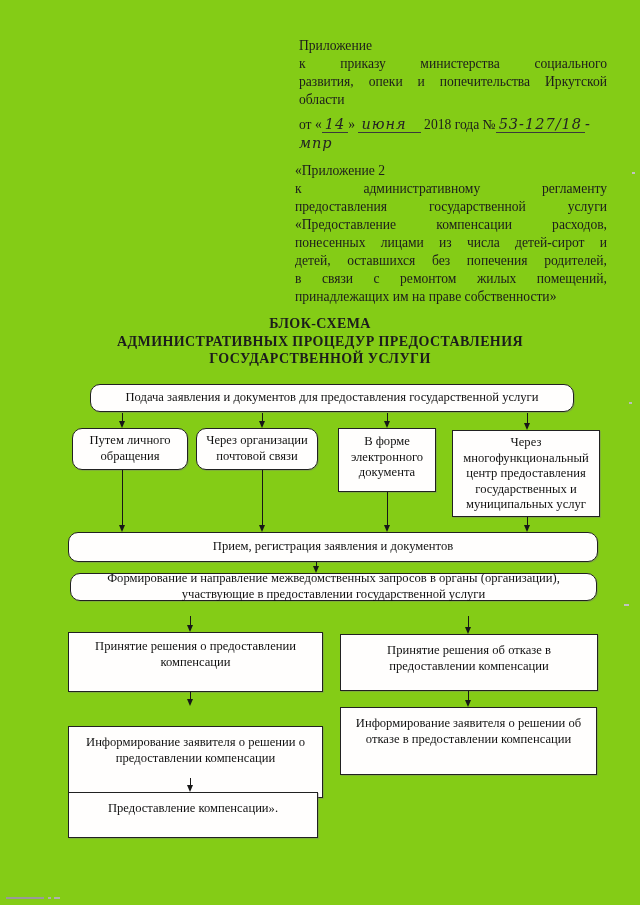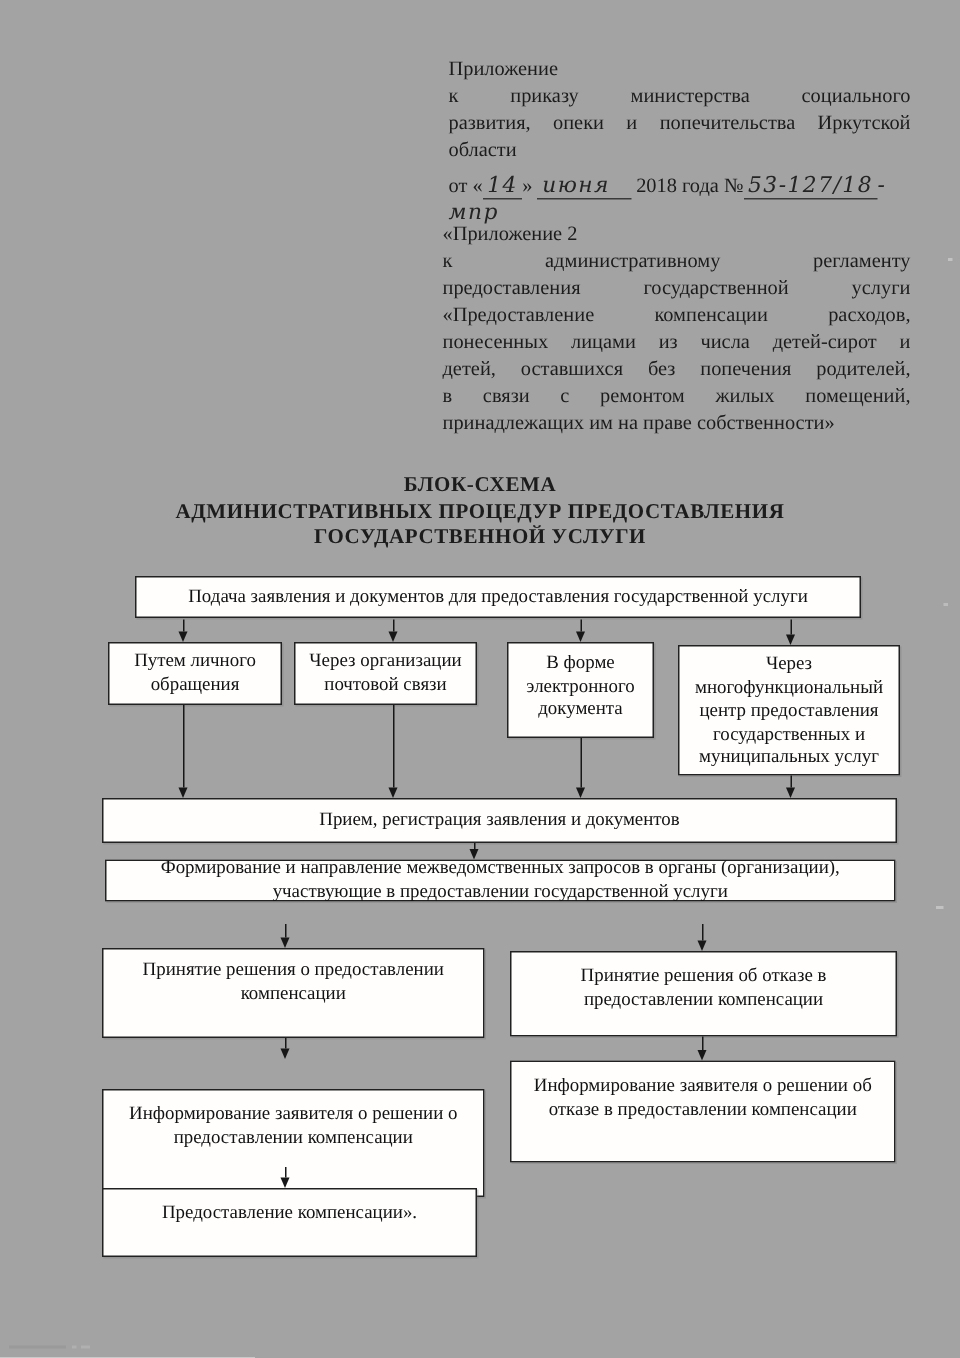--- a/index.html
+++ b/index.html
@@ -1,17 +1,17 @@
 <!DOCTYPE html>
 <html><head>
 <meta charset="utf-8">
 <style>
   html,body{margin:0;padding:0;background:#e8e8e8;}
   .page{
-    position:relative;width:640px;height:905px;background:#a3a3a3;
+    position:relative;width:640px;height:905px;background:#84cc16;
     font-family:"Liberation Serif", serif;color:#1c1c1c;overflow:hidden;
   }
   
   .hblock{position:absolute;left:299px;width:308px;font-size:13.6px;line-height:18px;}
   .hline{white-space:pre-wrap;}
   .stretch{text-align:justify;text-align-last:justify;}
   .dateline{white-space:pre-wrap;margin-top:6px;}
   .hand{
     font-family:"DejaVu Serif", serif;font-style:italic;font-size:14.5px;
     border-bottom:1px solid #3a3a3a;padding:0 3px;letter-spacing:1px;color:#242424;
@@ -23,21 +23,21 @@
     position:absolute;left:60px;top:315px;width:520px;text-align:center;
     font-weight:bold;font-size:14px;line-height:17.6px;letter-spacing:.4px;
   }
   
   .box{
     position:absolute;box-sizing:border-box;border:1.6px solid #212121;background:#fffefd;
     font-size:12.6px;line-height:15.6px;text-align:center;color:#121212;
     display:flex;justify-content:center;padding:0 7px;
     box-shadow:1px 1px 0 rgba(120,120,120,.35);
   }
-  .vc{align-items:center;}
+  .vc{align-items:center;border-radius:10px;}
   .ta{align-items:flex-start;}
   
   .arrow{position:absolute;width:0;border-left:1.5px solid #171717;}
   .arrow::after{
     content:"";position:absolute;left:-4.4px;bottom:-7px;width:0;height:0;
     border-left:3.6px solid transparent;border-right:3.6px solid transparent;
     border-top:7px solid #171717;
   }
   
   .speck{position:absolute;background:#9a9a9a;}
@@ -48,21 +48,21 @@
 <div class="page">
 
   <div class="hblock" style="top:37px">
     <div class="hline">Приложение</div>
     <div class="hline stretch">к приказу министерства социального</div>
     <div class="hline stretch">развития, опеки и попечительства Иркутской</div>
     <div class="hline">области</div>
     <div class="dateline"><span>от «</span><span class="hand">14</span><span>» </span><span class="hand month">июня</span><span> 2018 года №</span><span class="hand">53-127/18</span><span class="hand sfx">-мпр</span></div>
   </div>
 
-  <div class="hblock" style="top:147px;left:295px;width:312px">
+  <div class="hblock" style="top:162px;left:295px;width:312px">
     <div class="hline">«Приложение 2</div>
     <div class="hline stretch">к административному регламенту</div>
     <div class="hline stretch">предоставления государственной услуги</div>
     <div class="hline stretch">«Предоставление компенсации расходов,</div>
     <div class="hline stretch">понесенных лицами из числа детей-сирот и</div>
     <div class="hline stretch">детей, оставшихся без попечения родителей,</div>
     <div class="hline stretch">в связи с ремонтом жилых помещений,</div>
     <div class="hline">принадлежащих им на праве собственности»</div>
   </div>
 

